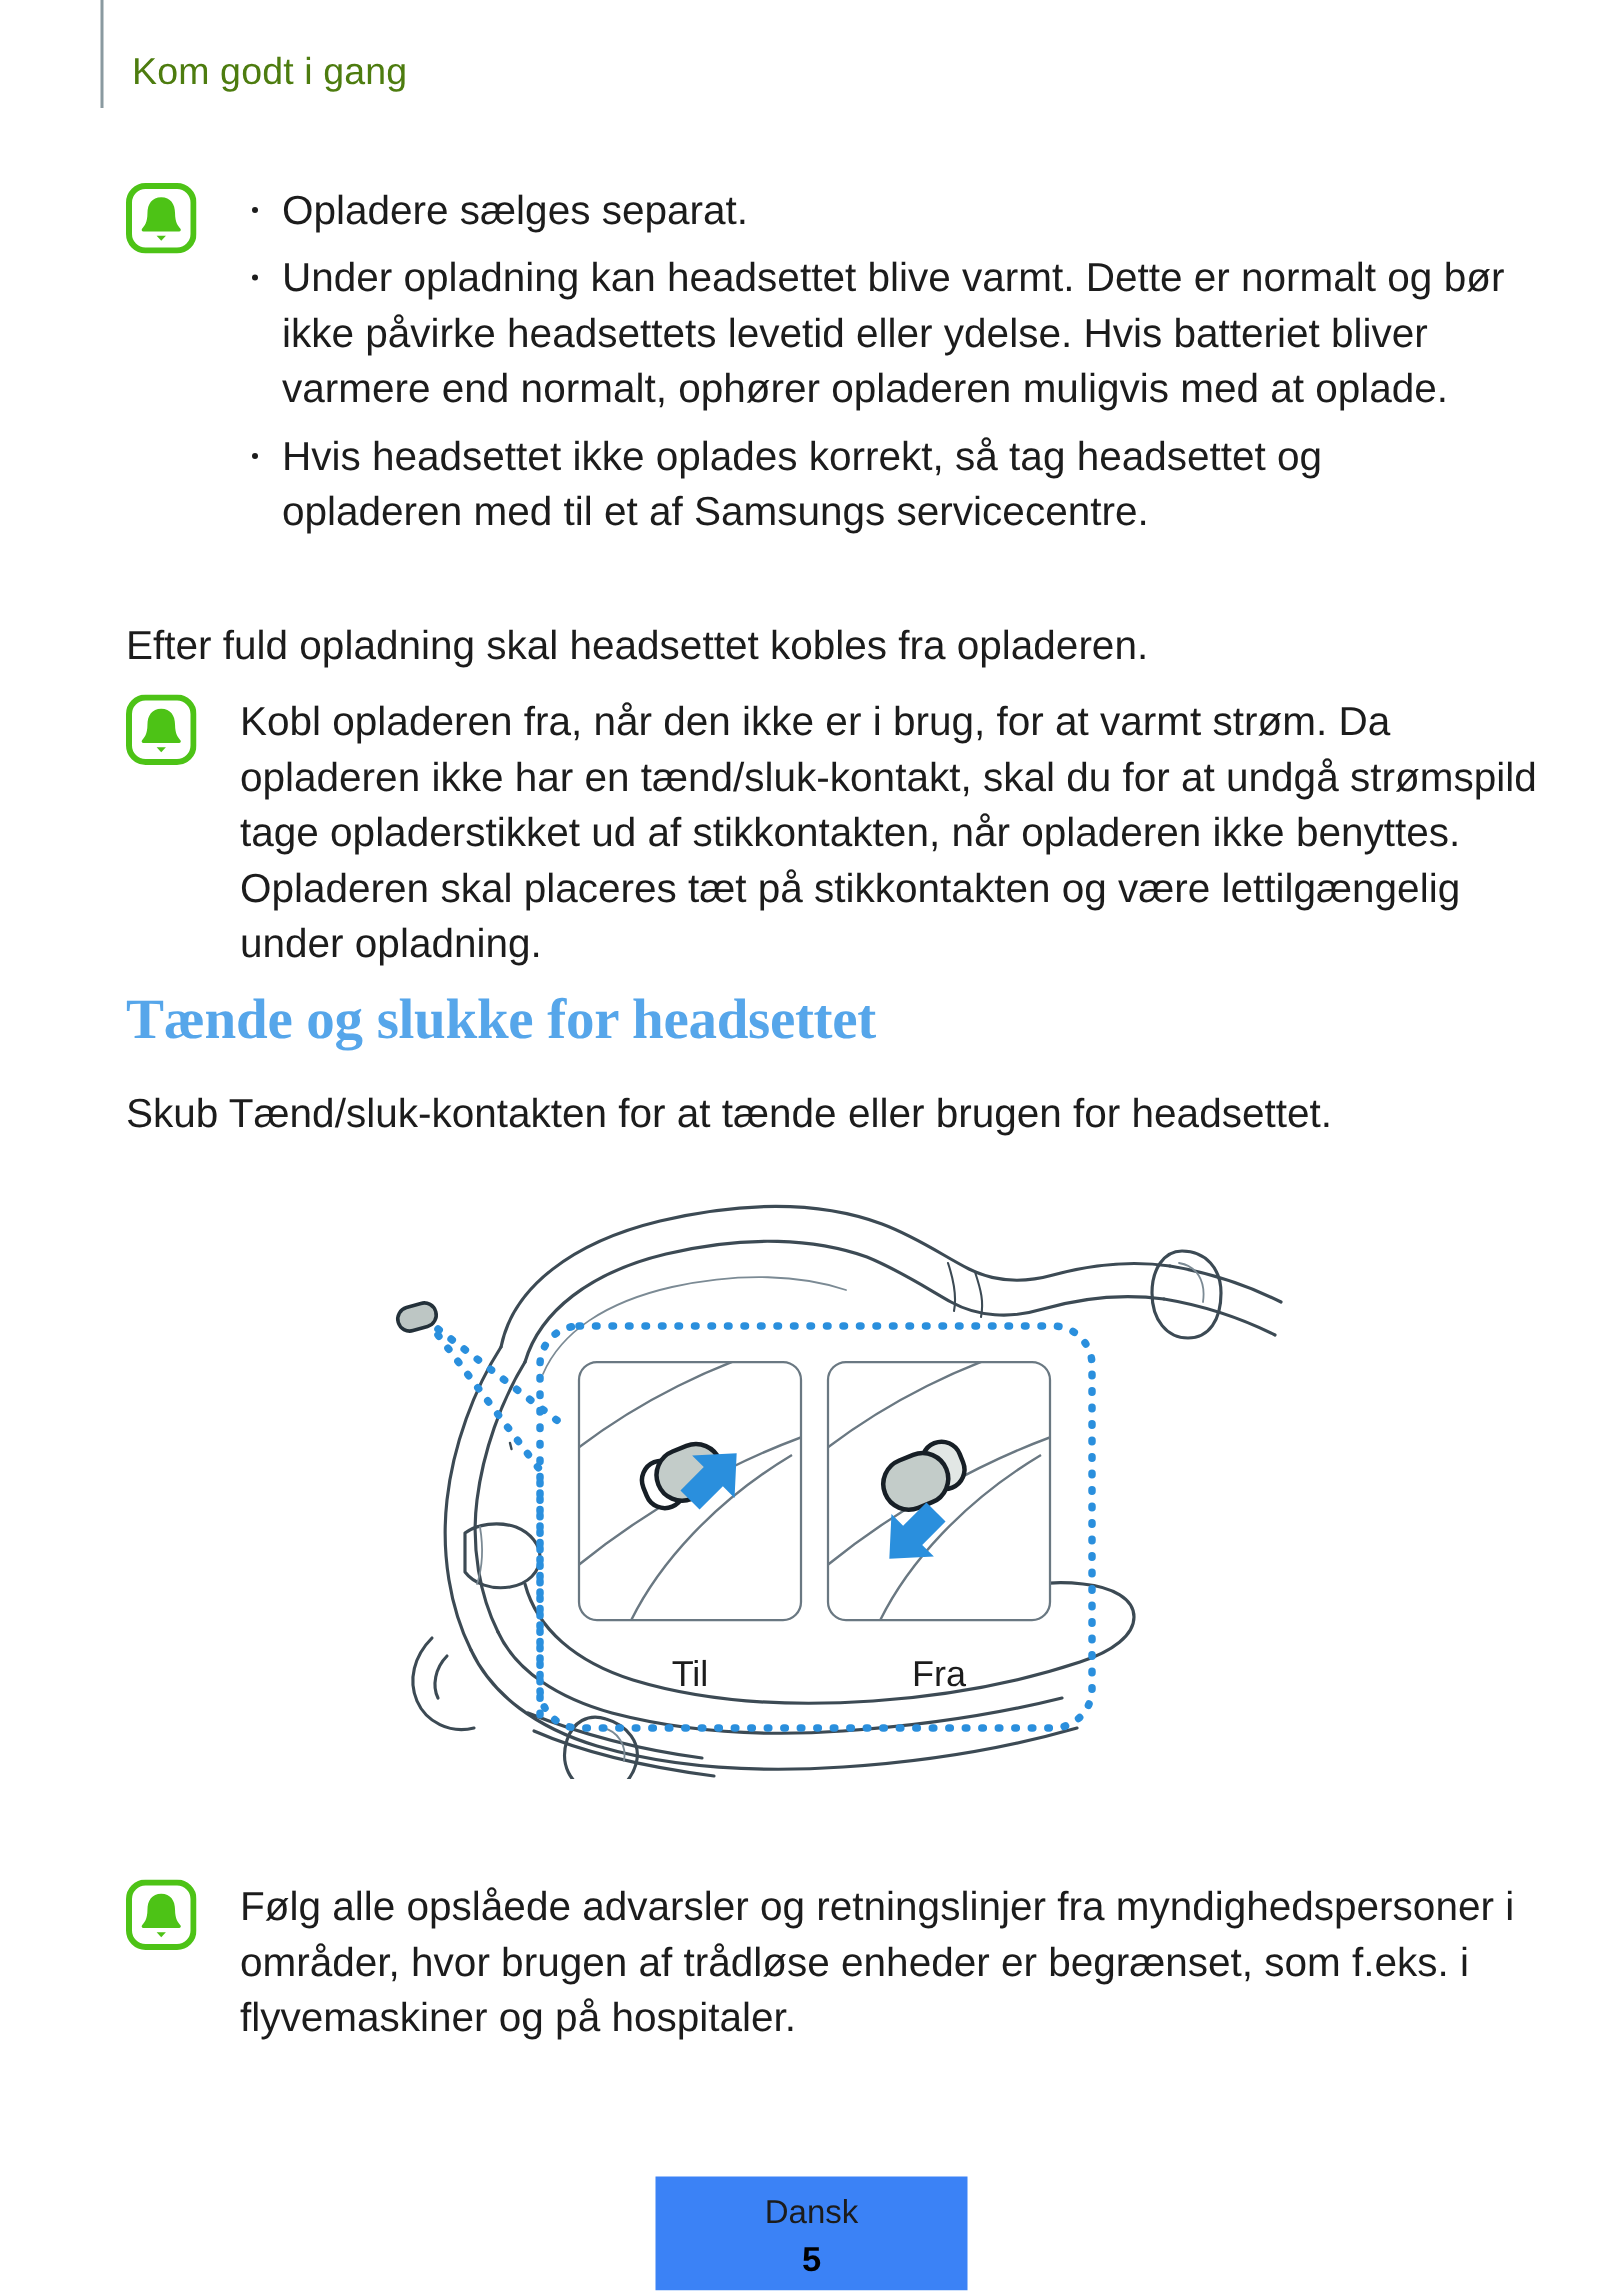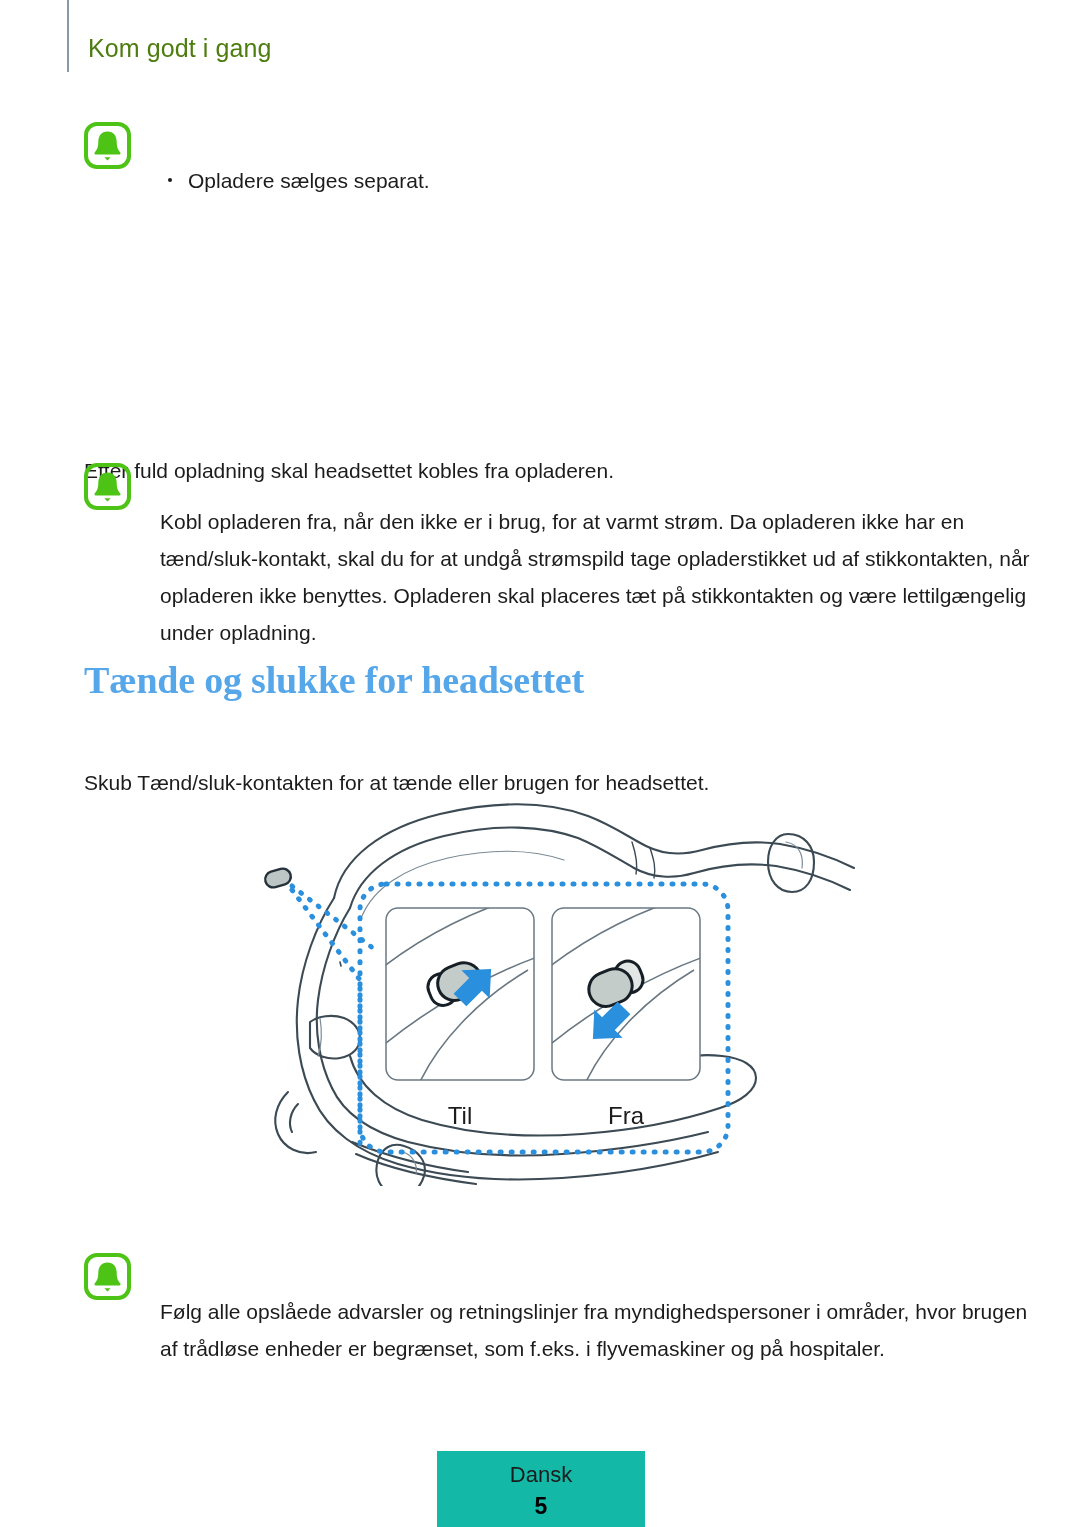--- a/index.html
+++ b/index.html
@@ -37,24 +37,23 @@
     left: 88px;
     top: 34px;
     font-size: 25px;
     color: #4d7c0f;
     letter-spacing: 0.1px;
     white-space: nowrap;
   }
 
   
   .body-text {
-    font-size: 21px;
+    font-size: 27px;
     line-height: 37px;
     color: #1c1c1c;
-    margin-top: 40px;
   }
 
   
   .notice {
     position: absolute;
     display: flex;
     align-items: flex-start;
   }
   .bell-icon {
     width: 47px;
@@ -131,21 +130,21 @@
   }
   #illustration svg { display: block; }
 
   
   #page-footer {
     position: absolute;
     left: 437px;
     top: 1451px;
     width: 208px;
     height: 76px;
-    background: #14b8a6;
+    background: #3b82f6;
   }
   #footer-language {
     position: absolute;
     left: 0;
     top: 11px;
     width: 208px;
     text-align: center;
     font-size: 22px;
     color: #1c1c1c;
   }
@@ -172,20 +171,22 @@
   <div class="bell-icon">
     <svg width="47" height="47" viewBox="0 0 47 47" xmlns="http://www.w3.org/2000/svg">
       <rect x="2" y="2" width="43" height="43" rx="11" ry="11" fill="none" stroke="#4dc316" stroke-width="4"></rect>
       <path d="M23.5 9.5 c-6.2 0 -9.2 4.6 -9.2 10.6 c0 6.4 -2.2 8.6 -3.6 10.4 c-0.6 0.8 -0.1 1.9 0.9 1.9 h23.8 c1.0 0 1.5 -1.1 0.9 -1.9 c-1.4 -1.8 -3.6 -4.0 -3.6 -10.4 c0 -6.0 -3.0 -10.6 -9.2 -10.6 z" fill="#4dc316"></path>
       <path d="M20.4 35.2 h6.2 l-3.1 3.3 z" fill="#4dc316"></path>
     </svg>
   </div>
   <div class="notice-body">
     <ul class="bullet-list">
       <li class="bullet-item body-text">Opladere sælges separat.</li>
+      <li class="bullet-item body-text">Under opladning kan headsettet blive varmt. Dette er normalt og bør ikke påvirke headsettets levetid eller ydelse. Hvis batteriet bliver varmere end normalt, ophører opladeren muligvis med at oplade.</li>
+      <li class="bullet-item body-text">Hvis headsettet ikke oplades korrekt, så tag headsettet og opladeren med til et af Samsungs servicecentre.</li>
     </ul>
   </div>
 </div>
 
 <div class="body-text" id="standalone-paragraph">Efter fuld opladning skal headsettet kobles fra opladeren.</div>
 
 <div class="notice" id="notice-2">
   <div class="bell-icon">
     <svg width="47" height="47" viewBox="0 0 47 47" xmlns="http://www.w3.org/2000/svg">
       <rect x="2" y="2" width="43" height="43" rx="11" ry="11" fill="none" stroke="#4dc316" stroke-width="4"></rect>

